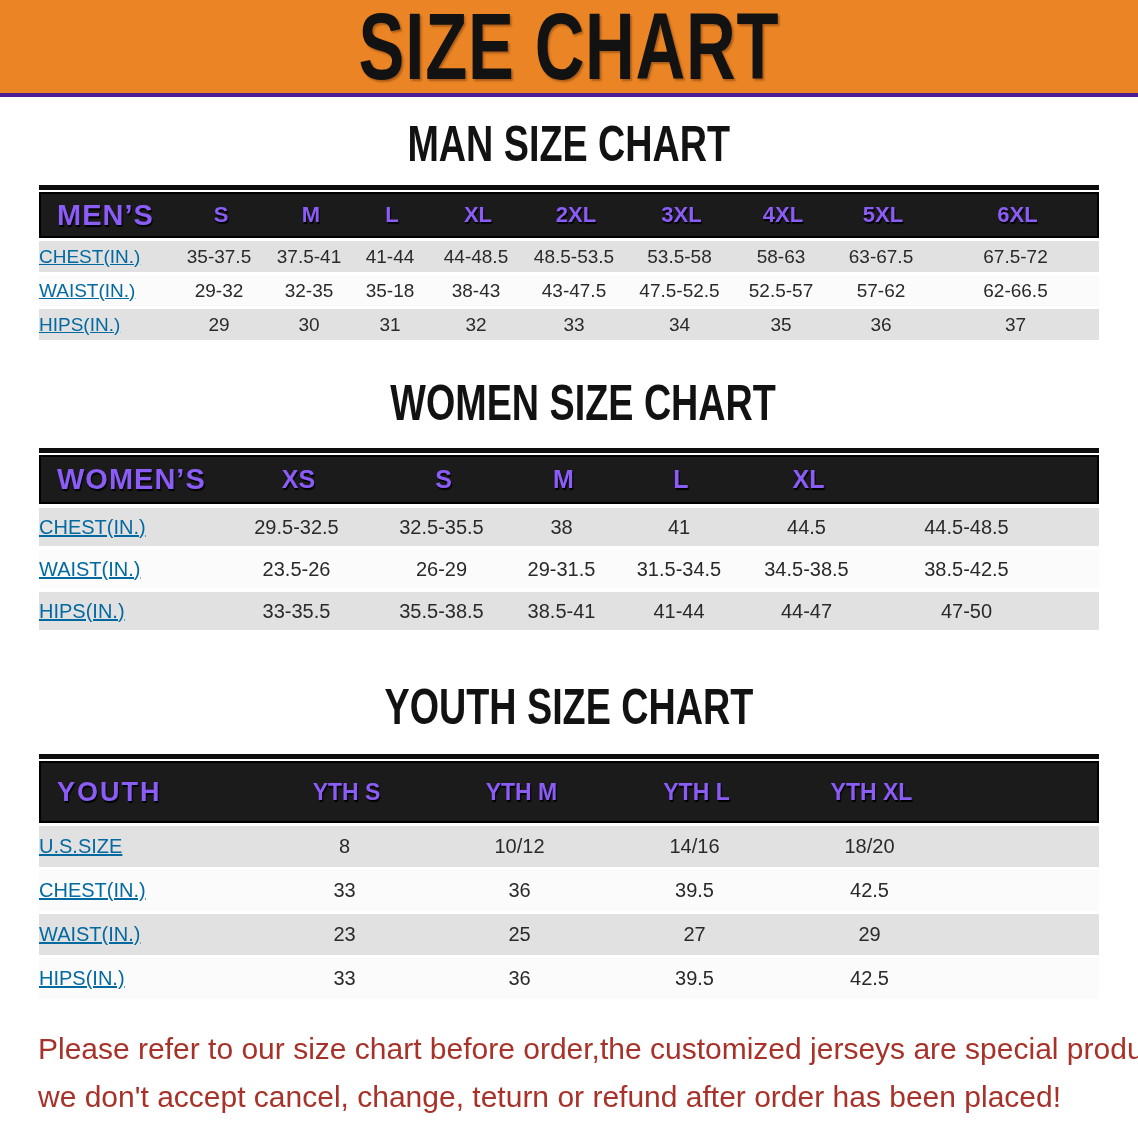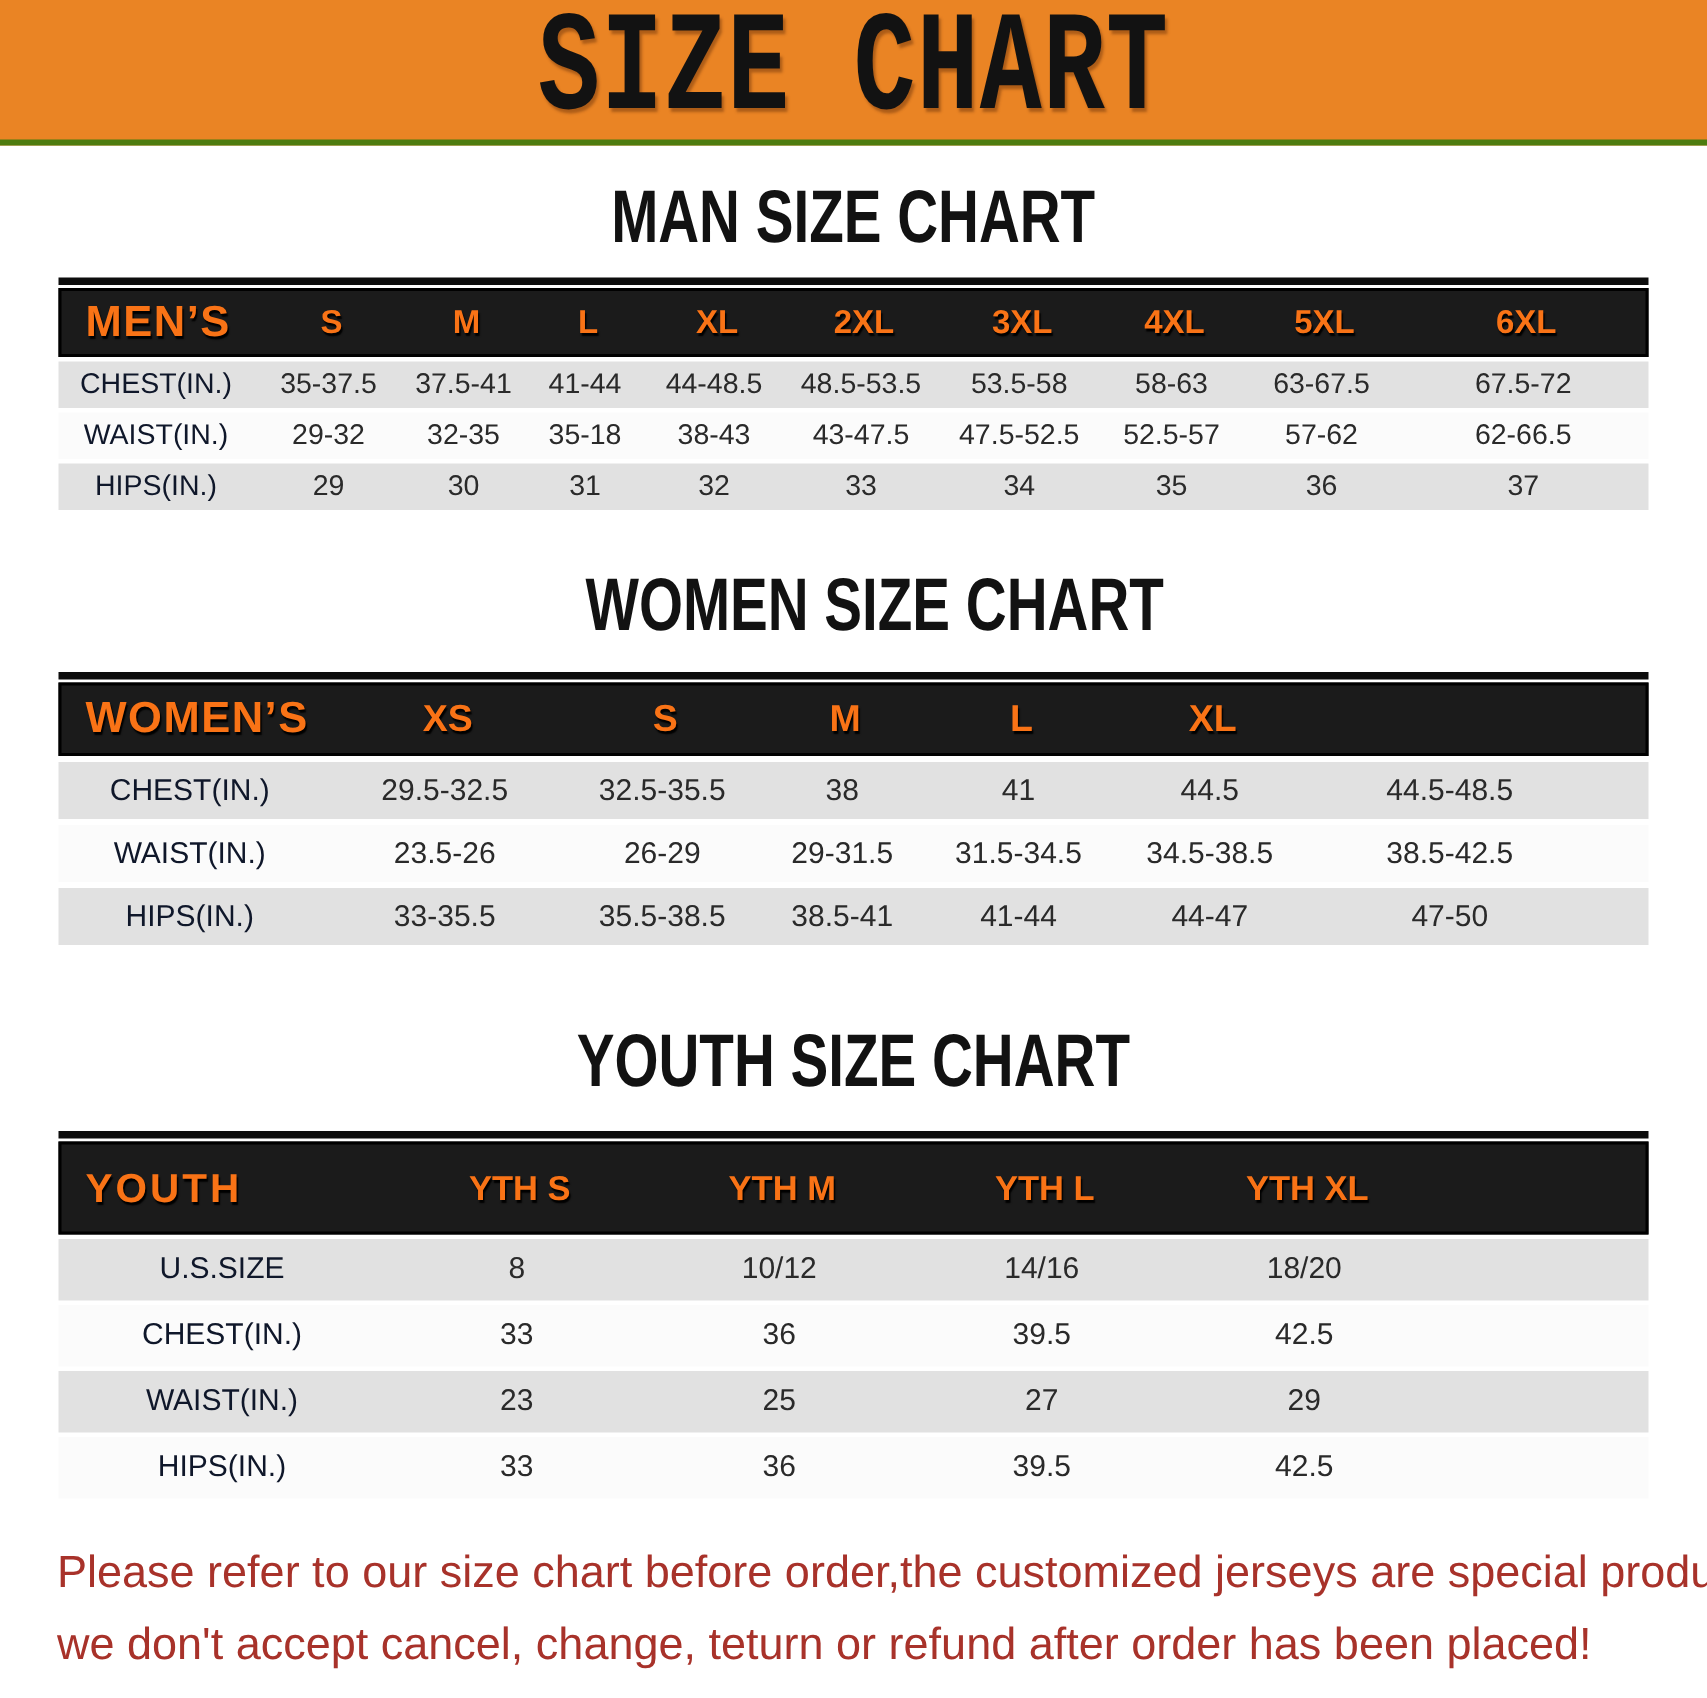--- a/index.html
+++ b/index.html
@@ -13,26 +13,25 @@
     height: 1132px;
     background: #ffffff;
     font-family: "Liberation Sans", sans-serif;
     overflow: hidden;
   }
 
   
   .banner {
     height: 97px;
     background: var(--banner-bg);
-    border-bottom: 4px solid #4d7c0f;
+    border-bottom: 4px solid #4c1d95;
     display: flex;
     align-items: center;
     justify-content: center;
     overflow: hidden;
-    font-family: Liberation Mono, monospace;
   }
   .banner-title {
     font-size: 86px;
     font-weight: 700;
     color: #121212;
     letter-spacing: 1px;
     display: inline-block;
     transform: scale(0.80, 1.10);
     white-space: nowrap;
     text-shadow: 2px 2px 2px rgba(60,20,0,0.35);
@@ -64,41 +63,41 @@
   .mt-women { margin-top: 18px; }
   .mt-youth { margin-top: 20px; }
 
   .t-topbar { height: 5px; background: #0d0d0d; margin-bottom: 2px; }
 
   .t-header {
     display: grid;
     align-items: center;
     background: #1b1b1b;
     border: 2px solid #000;
-    color: #f97316;
+    color: #8b5cf6;
   }
   .t-label-cell {
     font-weight: 700;
     font-size: 29px;
     letter-spacing: 1px;
     padding-left: 16px;
     text-shadow: 1px 2px 1px #000;
     white-space: nowrap;
   }
   .t-col-cell {
     text-align: center;
     font-weight: 700;
     text-shadow: 1px 2px 1px #000;
     white-space: nowrap;
   }
 
   .t-row { display: grid; align-items: center; }
   .t-row.gray { background: #E1E1E1; }
   .t-row.lite { background: #FBFBFB; }
-  .r-label { text-align: center; font-weight: 400; color: #0f172a; white-space: nowrap; }
+  .r-label { font-weight: 400; color: #0369a1; white-space: nowrap; text-decoration: underline; }
   .r-val   { text-align: center; color: #2a2a2a; white-space: nowrap; }
 
   
   .men .t-header, .men .t-row {
     grid-template-columns: 130px 100px 80px 82px 90px 106px 105px 98px 102px 167px;
   }
   .men .t-header { height: 46px; }
   .men .t-row { height: 31px; margin-top: 3px; }
   .men .t-col-cell { font-size: 22px; }
   .men .r-label, .men .r-val { font-size: 19px; }

